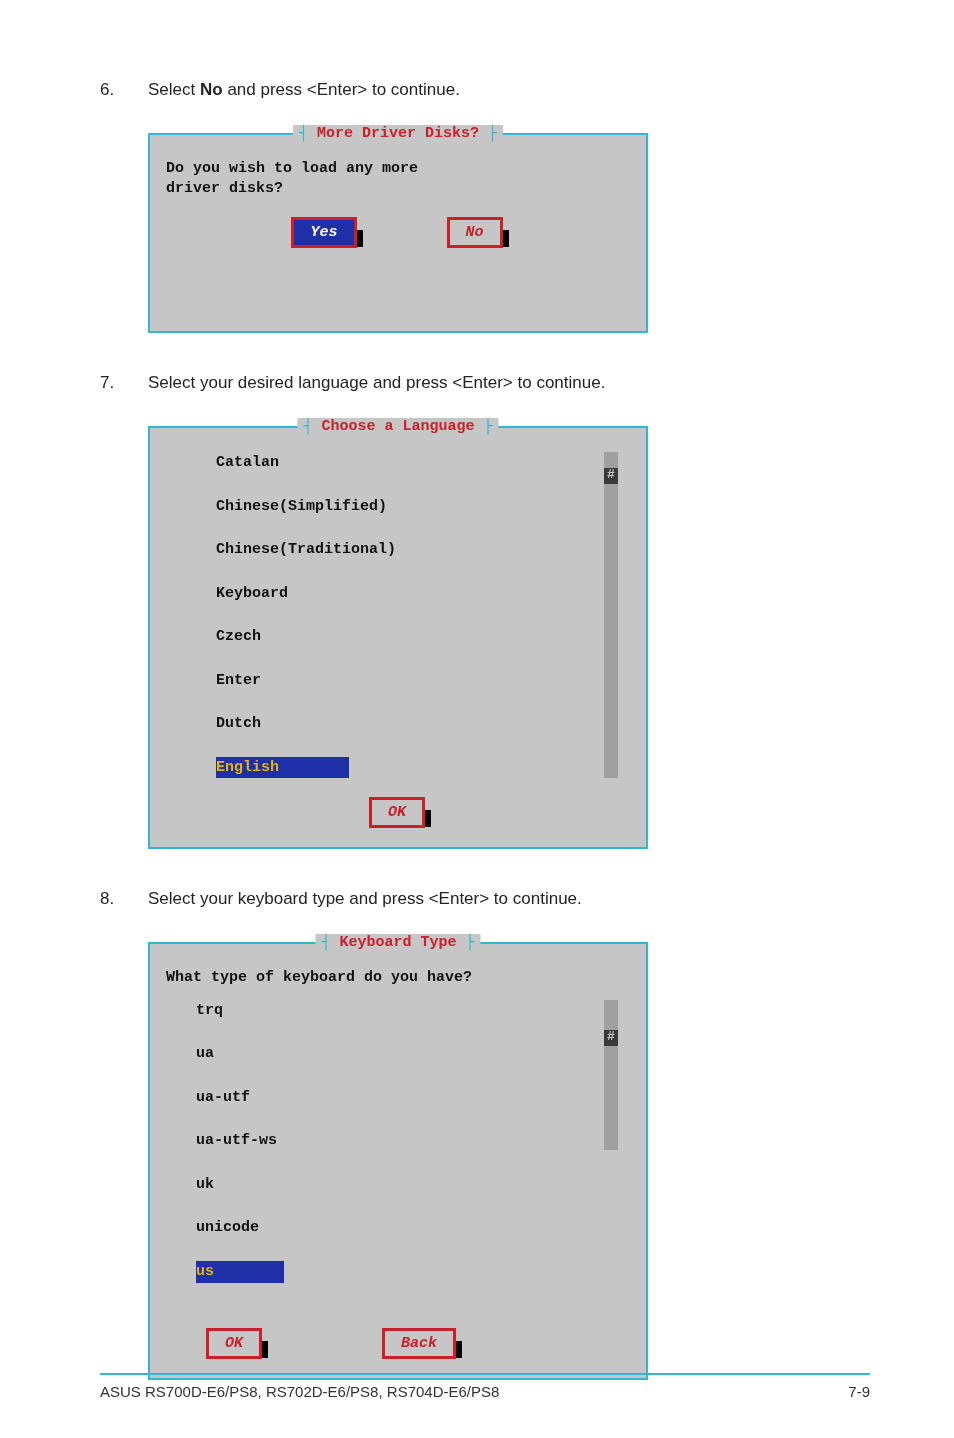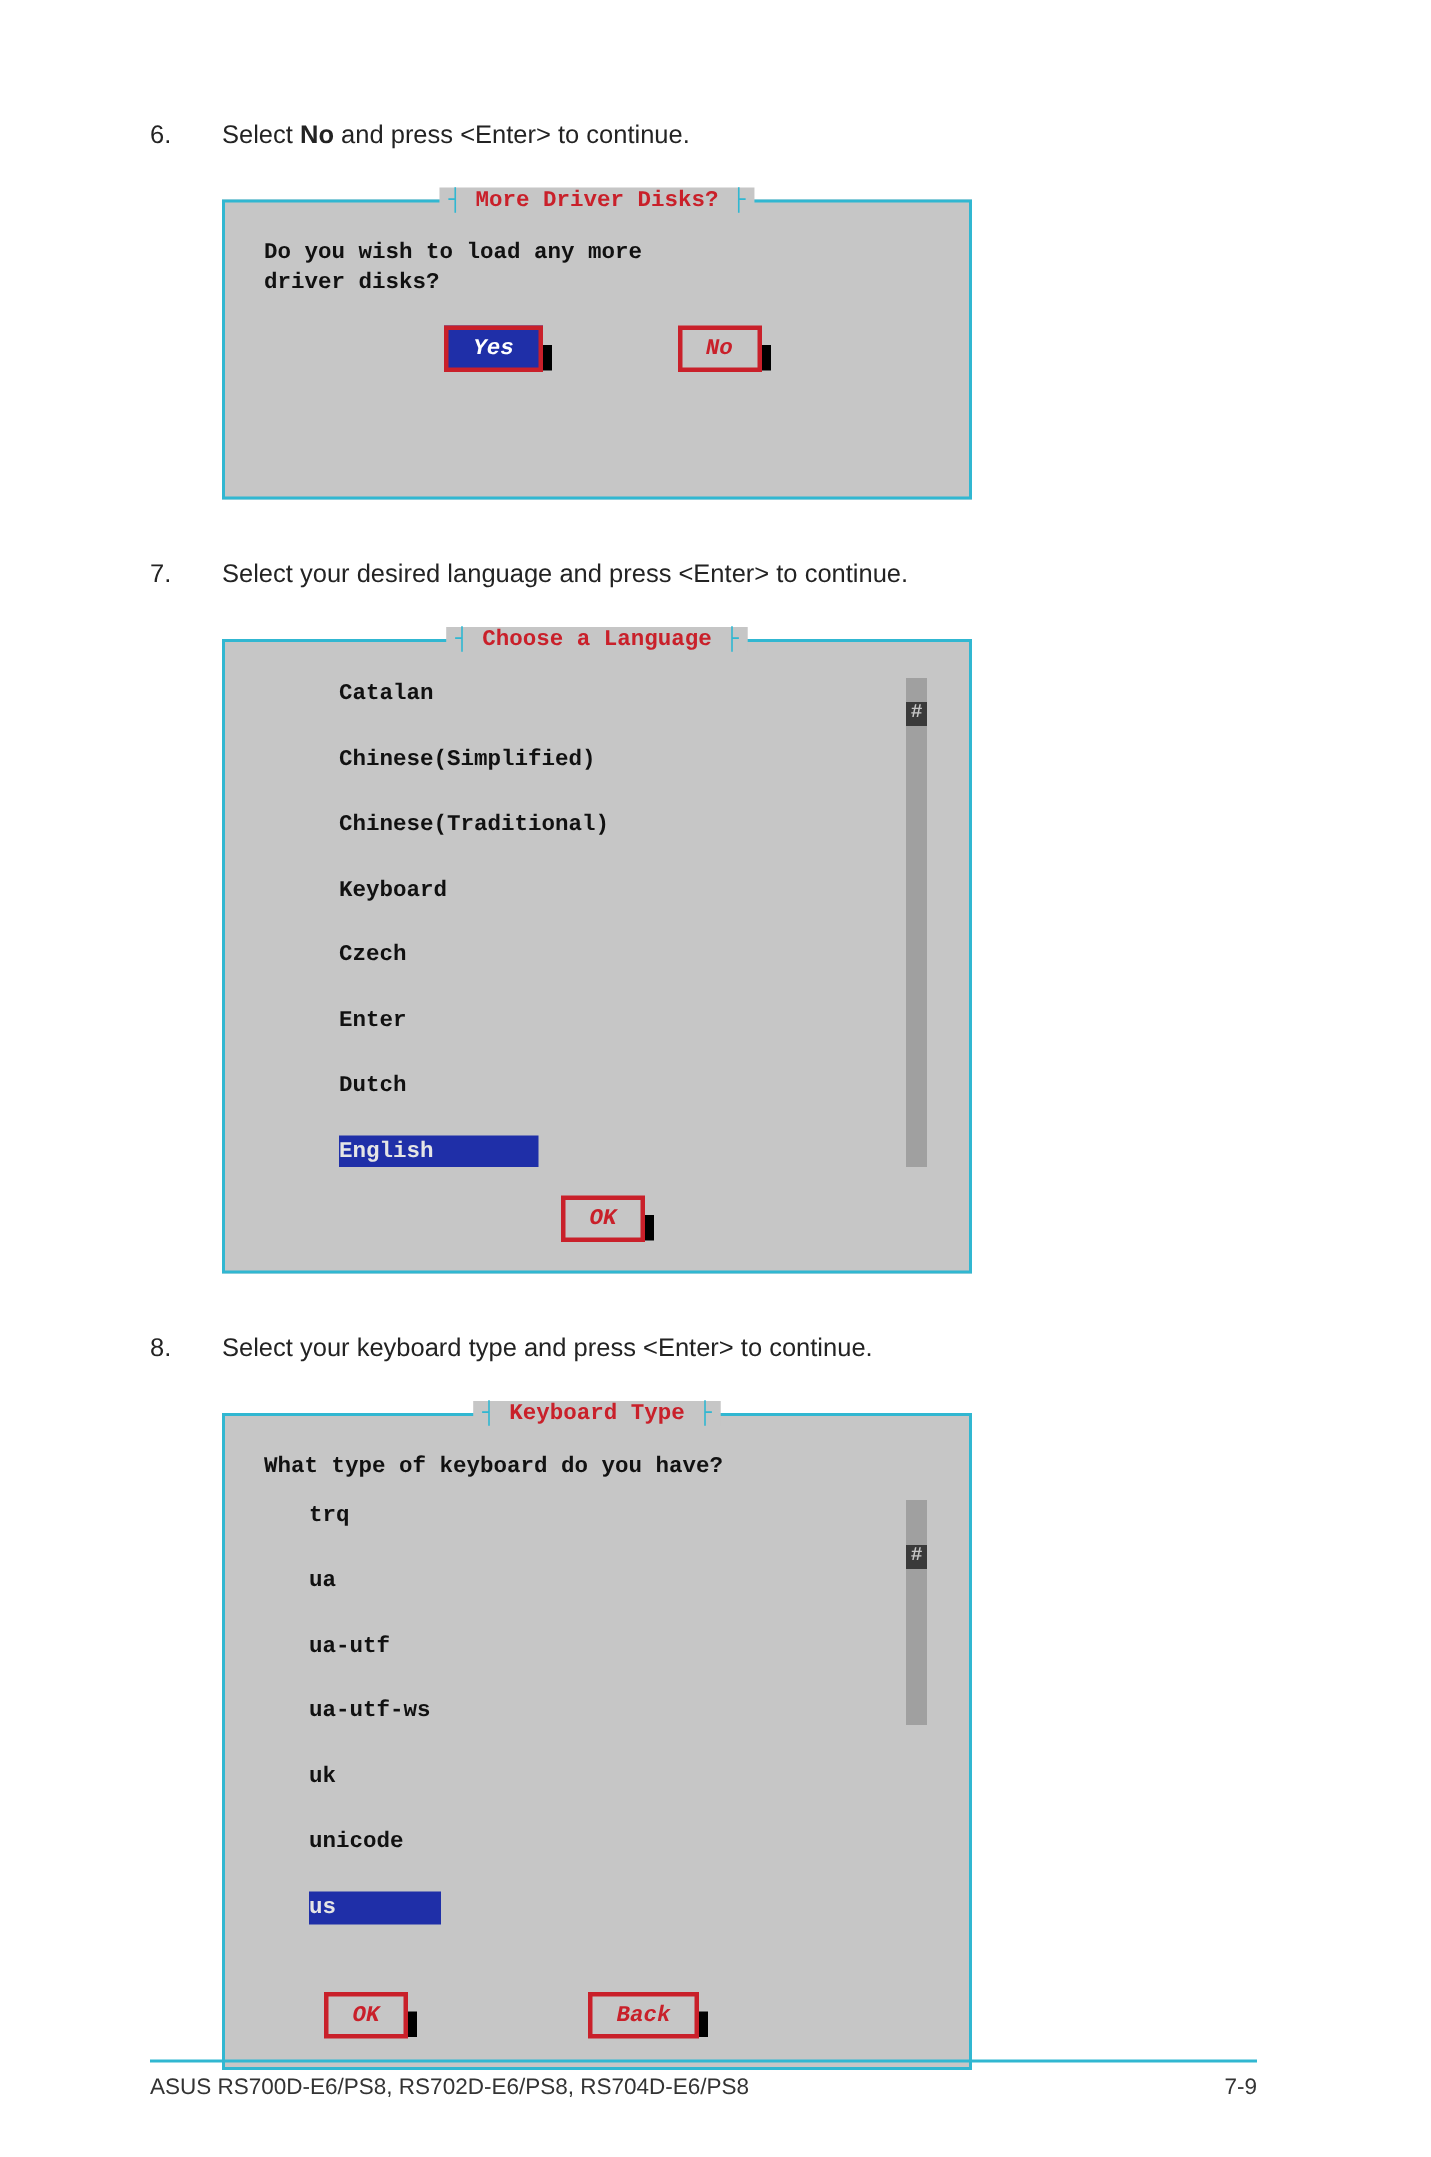--- a/index.html
+++ b/index.html
@@ -45,21 +45,21 @@
     background: #c6c6c6;
     padding: 0 6px;
     color: #c9202a;
     font-weight: bold;
     font-size: 15px;
     white-space: nowrap;
   }
   .dialog-title::before { content: "┤ "; color: #31b7d1; }
   .dialog-title::after  { content: " ├"; color: #31b7d1; }
   .dialog-body {
-    padding: 24px 18px 26px 26px;
+    padding: 24px 18px 26px 16px;
     font-size: 15px;
     color: #111;
     font-weight: bold;
   }
   .dialog-msg {
     margin-bottom: 26px;
     line-height: 1.3;
   }
   .btn-row {
     display: flex;
@@ -96,21 +96,21 @@
   }
   .list-box .items {
     line-height: 1.45;
   }
   .list-box .item {
     display: block;
     white-space: pre;
   }
   .list-box .item.selected {
     background: #1f2fa8;
-    color: #e5e5e5;
+    color: #eab308;
     display: inline-block;
     padding-right: 70px;
   }
   .scrollbar {
     position: absolute;
     right: -20px;
     top: 0;
     width: 14px;
     height: 100%;
     background: #a0a0a0;
@@ -121,21 +121,21 @@
     background: #3a3a3a;
     color: #c6c6c6;
     font-size: 13px;
     text-align: center;
     line-height: 14px;
   }
   .footer-line {
     position: absolute;
     bottom: 60px;
     left: 100px;
-    right: 116px;
+    right: 84px;
     border-top: 2px solid #31b7d1;
     padding-top: 8px;
     display: flex;
     justify-content: space-between;
     font-size: 15px;
     color: #333;
   }
 </style>
 </head>
 <body>

